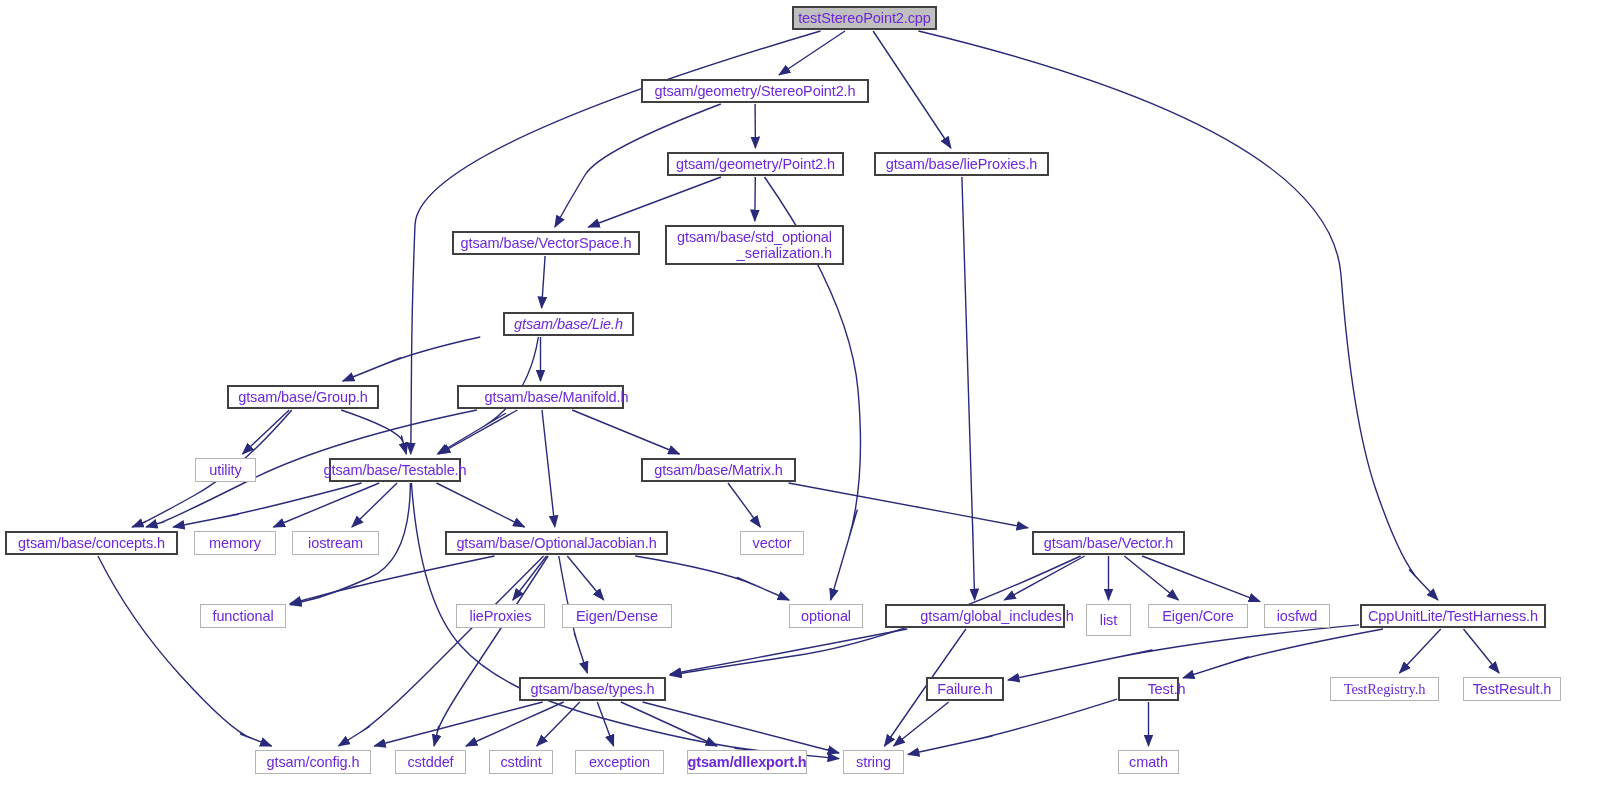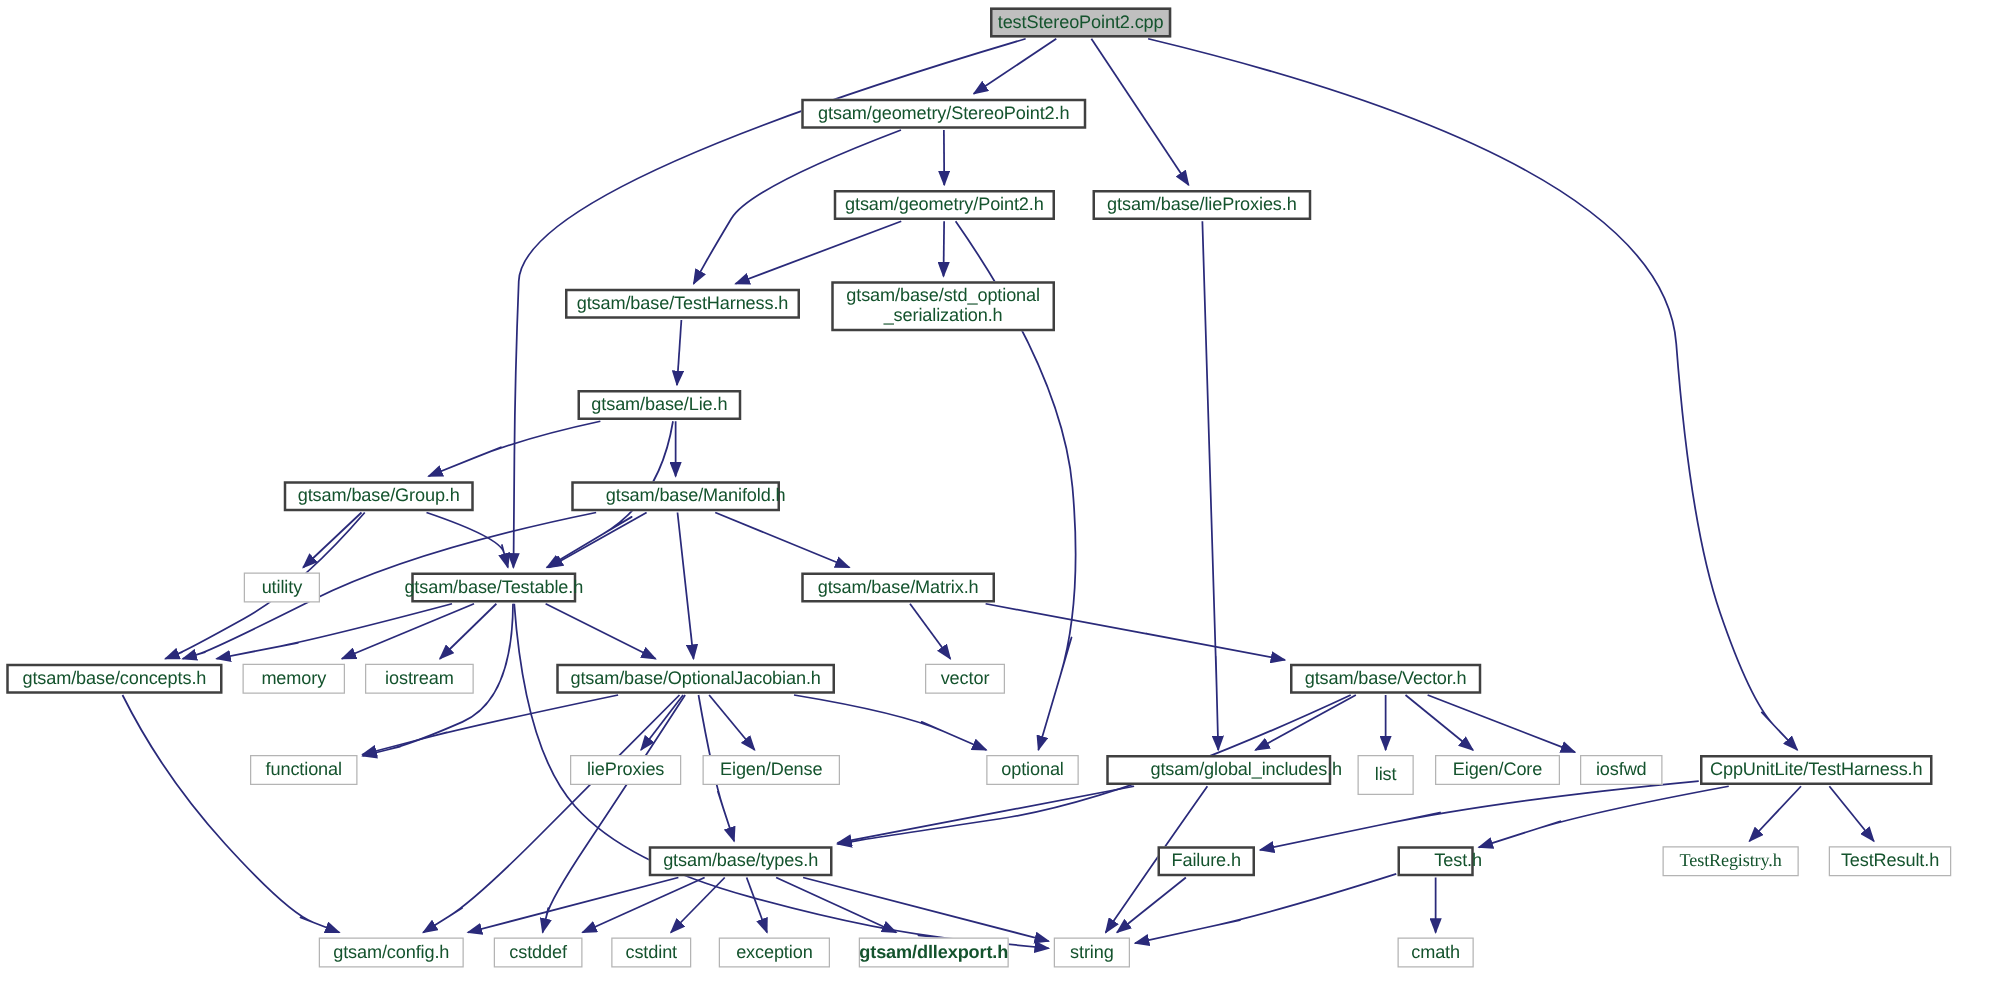--- a/index.html
+++ b/index.html
@@ -21,24 +21,24 @@
     top: 0;
     width: 1602px;
     height: 799px;
   }
   .gnode {
     position: absolute;
     box-sizing: border-box;
     display: flex;
     align-items: center;
     justify-content: center;
-    text-align: center;
+    text-align: right;
     font-size: 14.5px;
     line-height: 1.12;
-    color: #14532d;
+    color: #6d28d9;
     background: #ffffff;
     white-space: pre;
     letter-spacing: -0.1px;
   }
   .gnode.ext {
     border: 1px solid #b4b4b4;
   }
   .gnode.int {
     border: 2px solid #404040;
   }
@@ -119,24 +119,24 @@
         <path d="M948.7,702.0 L893.6,746.0" fill="none" stroke="#2a2a7a" stroke-width="1.4" marker-end="url(#arrowhead)"></path>
         <path d="M1117.0,699.1 Q1020.0,730.0 964.0,742.2 Q1020.0,730.0 964.0,742.2 L908.0,754.5" fill="none" stroke="#2a2a7a" stroke-width="1.4" marker-end="url(#arrowhead)"></path>
         <path d="M1148.5,702.0 L1148.5,746.0" fill="none" stroke="#2a2a7a" stroke-width="1.4" marker-end="url(#arrowhead)"></path>
       </g>
   </svg>
   <div id="nodes-group">
       <div class="gnode root" style="left: 792px; top: 6px; width: 145px; height: 24px;"><span class="node-label">testStereoPoint2.cpp</span></div>
       <div class="gnode int" style="left: 641px; top: 79px; width: 228px; height: 24px;"><span class="node-label">gtsam/geometry/StereoPoint2.h</span></div>
       <div class="gnode int" style="left: 667px; top: 152px; width: 177px; height: 24px;"><span class="node-label">gtsam/geometry/Point2.h</span></div>
       <div class="gnode int" style="left: 874px; top: 152px; width: 175px; height: 24px;"><span class="node-label">gtsam/base/lieProxies.h</span></div>
-      <div class="gnode int" style="left: 452px; top: 231px; width: 188px; height: 24px;"><span class="node-label">gtsam/base/TestHarness.h</span></div>
+      <div class="gnode int" style="left: 452px; top: 231px; width: 188px; height: 24px;"><span class="node-label">gtsam/base/VectorSpace.h</span></div>
       <div class="gnode int" style="left: 665px; top: 225px; width: 179px; height: 40px;"><span class="node-label">gtsam/base/std_optional
 _serialization.h</span></div>
-      <div class="gnode int" style="left: 462px; top: 312px; width: 131px; height: 24px;"><span class="node-label">gtsam/base/Lie.h</span></div>
+      <div class="gnode int" style="left: 503px; top: 312px; width: 131px; height: 24px; font-style: italic;"><span class="node-label">gtsam/base/Lie.h</span></div>
       <div class="gnode int" style="left: 227px; top: 385px; width: 152px; height: 24px;"><span class="node-label">gtsam/base/Group.h</span></div>
       <div class="gnode int" style="left: 457px; top: 385px; width: 167px; height: 24px; padding-left: 32px;"><span class="node-label">gtsam/base/Manifold.h</span></div>
       <div class="gnode ext" style="left: 195px; top: 458px; width: 61px; height: 24px;"><span class="node-label">utility</span></div>
       <div class="gnode int" style="left: 329px; top: 458px; width: 132px; height: 24px;"><span class="node-label">gtsam/base/Testable.h</span></div>
       <div class="gnode int" style="left: 641px; top: 458px; width: 155px; height: 24px;"><span class="node-label">gtsam/base/Matrix.h</span></div>
       <div class="gnode int" style="left: 5px; top: 531px; width: 173px; height: 24px;"><span class="node-label">gtsam/base/concepts.h</span></div>
       <div class="gnode ext" style="left: 194px; top: 531px; width: 82px; height: 24px;"><span class="node-label">memory</span></div>
       <div class="gnode ext" style="left: 292px; top: 531px; width: 87px; height: 24px;"><span class="node-label">iostream</span></div>
       <div class="gnode int" style="left: 445px; top: 531px; width: 223px; height: 24px;"><span class="node-label">gtsam/base/OptionalJacobian.h</span></div>
       <div class="gnode ext" style="left: 740px; top: 531px; width: 64px; height: 24px;"><span class="node-label">vector</span></div>

